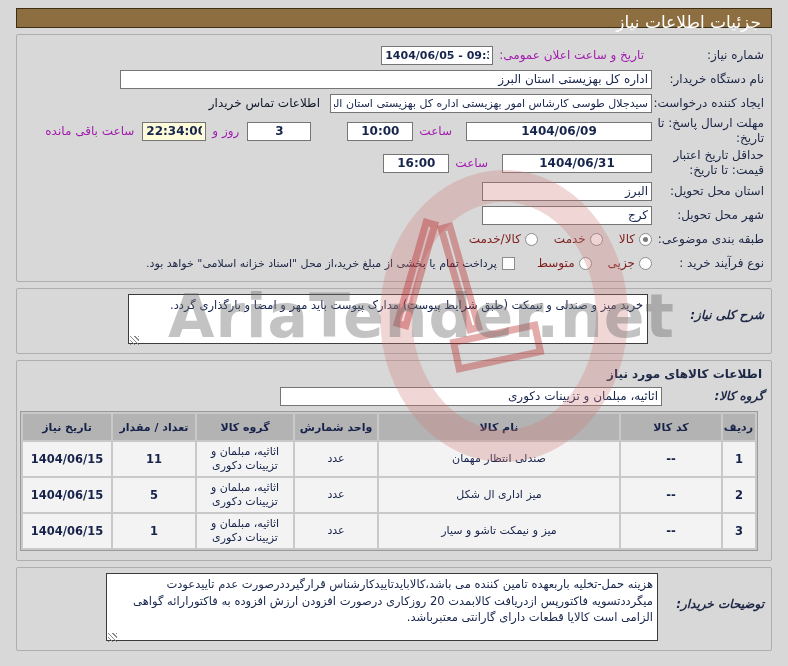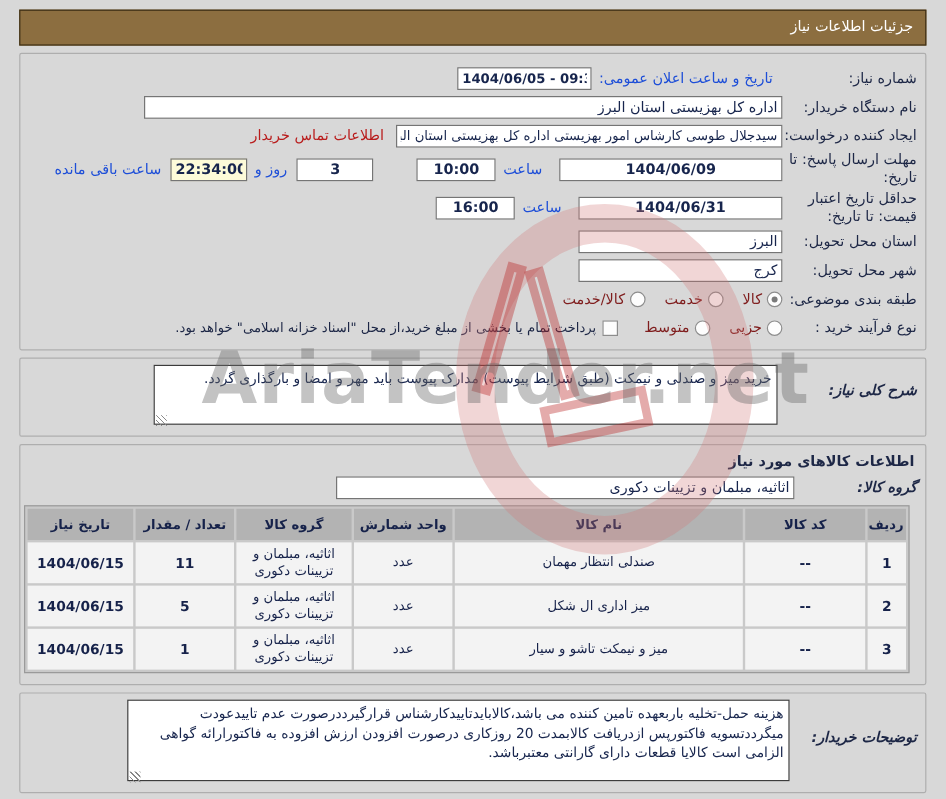--- a/index.html
+++ b/index.html
@@ -1,42 +1,42 @@
 <!DOCTYPE html>
 <html lang="fa" dir="rtl"><head>
 <meta charset="utf-8">
 <style>
   * { box-sizing: border-box; margin: 0; padding: 0; }
   html,body { width:788px; height:666px; }
   body { font-family:"DejaVu Sans","Liberation Sans",sans-serif; background:#d8d8d8; }
   .page { position:relative; width:788px; height:666px; overflow:hidden; background:#d8d8d8; }
 
   .titlebar {
-    margin:8px 16px 0 16px; height:30px; line-height:26px;
+    margin:8px 16px 0 16px; height:20px; line-height:26px;
     background:#8c6e40; border:1px solid #3d2e14;
-    color:#ffffff; font-size:12px; padding-right:10px;
+    color:#ffffff; font-size:17px; padding-right:10px;
   }
 
   .panel {
     margin:6px 16px 0 16px; border:1px solid #aeaeae; border-radius:2px;
     padding:5px 7px; background:#d8d8d8;
   }
   .frow { display:flex; align-items:center; margin:2px 0; min-height:22px; }
   .lab { width:112px; flex:0 0 112px; font-size:12px; color:#1d2746; line-height:1.25; }
   .lab.b, .b { font-weight:bold;font-style:italic; }
   .inp {
     height:19px; border:1px solid #757575; background:#fff;
     font-family:"DejaVu Sans",sans-serif; font-size:12px; font-weight:bold;
     color:#17254d; text-align:center; direction:ltr; padding:0 3px;
   }
   .inp.txt { font-weight:normal; text-align:right; direction:rtl; }
   .inp.big { font-size:13px; }
   .inp.yellow { background:#fdfbd9; }
-  .small-lab { font-size:12px; color:#1d4ed8; margin-right:8px; margin-left:6px; }
-  .link { color:#b91c1c; font-size:12px; margin-right:10px; cursor:pointer;margin-left:15px; }
+  .small-lab { font-size:12px; color:#a21caf; margin-right:8px; margin-left:6px; }
+  .link { color:#0f172a; font-size:12px; margin-right:10px; cursor:pointer;margin-left:15px; }
 
   .radio { width:13px; height:13px; border:1px solid #8d8d8d; border-radius:50%;
            background:#fdfdfd; margin-left:4px; position:relative; flex:0 0 13px; }
   .radio.selected::after { content:""; position:absolute; inset:3px; border-radius:50%; background:#7a7a7a; }
   .rlab { font-size:12px; color:#7f1d1d; margin-left:16px; }
   .checkbox { width:13px; height:13px; border:1px solid #8d8d8d; background:#fdfdfd; margin-left:5px; flex:0 0 13px; }
   .note { font-size:11px; color:#1d2746; }
 
   .tawrap { position:relative; }
   textarea {
@@ -96,21 +96,21 @@
       <span class="small-lab" style="margin-right:14px;">ساعت</span>
       <input class="inp" style="width: 66px;" readonly="" value="10:00">
       <input class="inp" style="width: 64px; margin-right: 36px;" readonly="" value="3">
       <span class="small-lab">روز و</span>
       <input class="inp yellow" style="width: 64px;" readonly="" value="22:34:00">
       <span class="small-lab">ساعت باقی مانده</span>
     </div>
 
     <div class="frow" style="min-height:30px;">
       <span class="lab">حداقل تاریخ اعتبار قیمت: تا تاریخ:</span>
-      <input class="inp" style="width: 170px;" readonly="" value="1404/06/31">
+      <input class="inp" style="width: 150px;" readonly="" value="1404/06/31">
       <span class="small-lab" style="margin-right:14px;">ساعت</span>
       <input class="inp" style="width: 66px; text-align: center;" readonly="" value="16:00">
     </div>
 
     <div class="frow">
       <span class="lab">استان محل تحویل:</span>
       <input class="inp txt" style="width: 170px;" readonly="" value="البرز">
     </div>
 
     <div class="frow">

